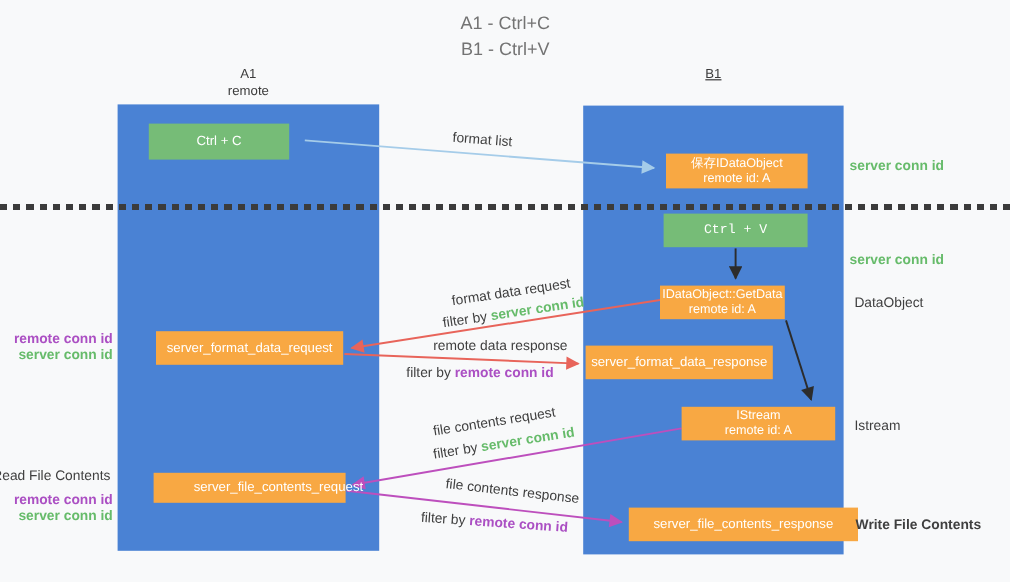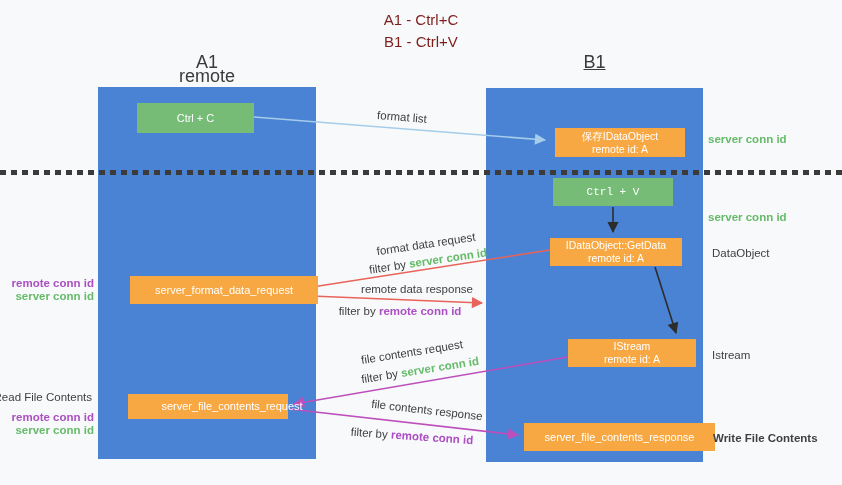--- a/index.html
+++ b/index.html
@@ -9,32 +9,32 @@
     position: relative;
     width: 842px;
     height: 485px;
     background: #f8f9fa;
     overflow: hidden;
   }
   .title-block {
     position: absolute;
     top: 9px; left: 0; width: 842px;
     text-align: center;
-    color: #7f1d1d;
+    color: #737373;
     font-size: 15px;
     line-height: 22px;
   }
   .lane { position: absolute; background: #4a82d4; }
   .lane-a1 { left: 98px; top: 87px; width: 218px; height: 372px; }
   .lane-b1 { left: 486px; top: 88px; width: 217px; height: 374px; }
   .lane-header {
     position: absolute;
     text-align: center;
     color: #3b3b3b;
-    font-size: 18px;
+    font-size: 11px;
     line-height: 14px;
   }
   .lane-header.a1 { left: 98px; top: 55px; width: 218px; }
   .lane-header.b1 { left: 486px; top: 55px; width: 217px; text-decoration: underline; }
   .divider {
     position: absolute;
     left: 0; top: 170px;
     width: 842px; height: 5px;
     background: repeating-linear-gradient(to right, #3b3b3b 0px, #3b3b3b 6px, transparent 6px, transparent 11px);
     z-index: 3;
@@ -48,25 +48,25 @@
     justify-content: center;
     color: #ffffff;
     text-align: center;
     z-index: 4;
     font-size: 11px;
     line-height: 13px;
   }
   .node.green { background: #76bc77; }
   .node.orange { background: #f8a843; }
   .node.two-line { font-size: 10.5px; }
-  .n-ctrl-c   { left: 137px; top: 103px; width: 117px; height: 30px; }
-  .n-save     { left: 555px; top: 128px; width: 130px; height: 29px; }
+  .n-ctrl-c   { left: 124px; top: 103px; width: 117px; height: 30px; }
+  .n-save     { left: 555px; top: 128px; width: 118px; height: 29px; }
   .n-ctrl-v   { left: 553px; top: 178px; width: 120px; height: 28px; font-family: Liberation Mono, monospace; }
-  .n-getdata  { left: 550px; top: 238px; width: 132px; height: 28px; }
-  .n-freq     { left: 130px; top: 276px; width: 188px; height: 28px; }
+  .n-getdata  { left: 550px; top: 238px; width: 104px; height: 28px; }
+  .n-freq     { left: 130px; top: 276px; width: 156px; height: 28px; }
   .n-fresp    { left: 488px; top: 288px; width: 156px; height: 28px; }
   .n-istream  { left: 568px; top: 339px; width: 128px; height: 28px; }
   .n-fcreq    { left: 128px; top: 394px; width: 160px; height: 25px; padding-left: 48px; }
   .n-fcresp   { left: 524px; top: 423px; width: 191px; height: 28px; }
   .mid-label {
     position: absolute;
     white-space: nowrap;
     color: #3f3f3f;
     font-size: 11.5px;
     z-index: 5;
@@ -147,20 +147,23 @@
   <div class="node green n-ctrl-v">
     <span>Ctrl + V</span>
   </div>
   <div class="node orange two-line n-getdata">
     <span>IDataObject::GetData</span>
     <span>remote id: A</span>
   </div>
   <div class="node orange n-freq">
     <span>server_format_data_request</span>
   </div>
+  <div class="node orange n-fresp">
+    <span>server_format_data_response</span>
+  </div>
   <div class="node orange two-line n-istream">
     <span>IStream</span>
     <span>remote id: A</span>
   </div>
   <div class="node orange n-fcreq">
     <span>server_file_contents_request</span>
   </div>
   <div class="node orange n-fcresp">
     <span>server_file_contents_response</span>
   </div>

